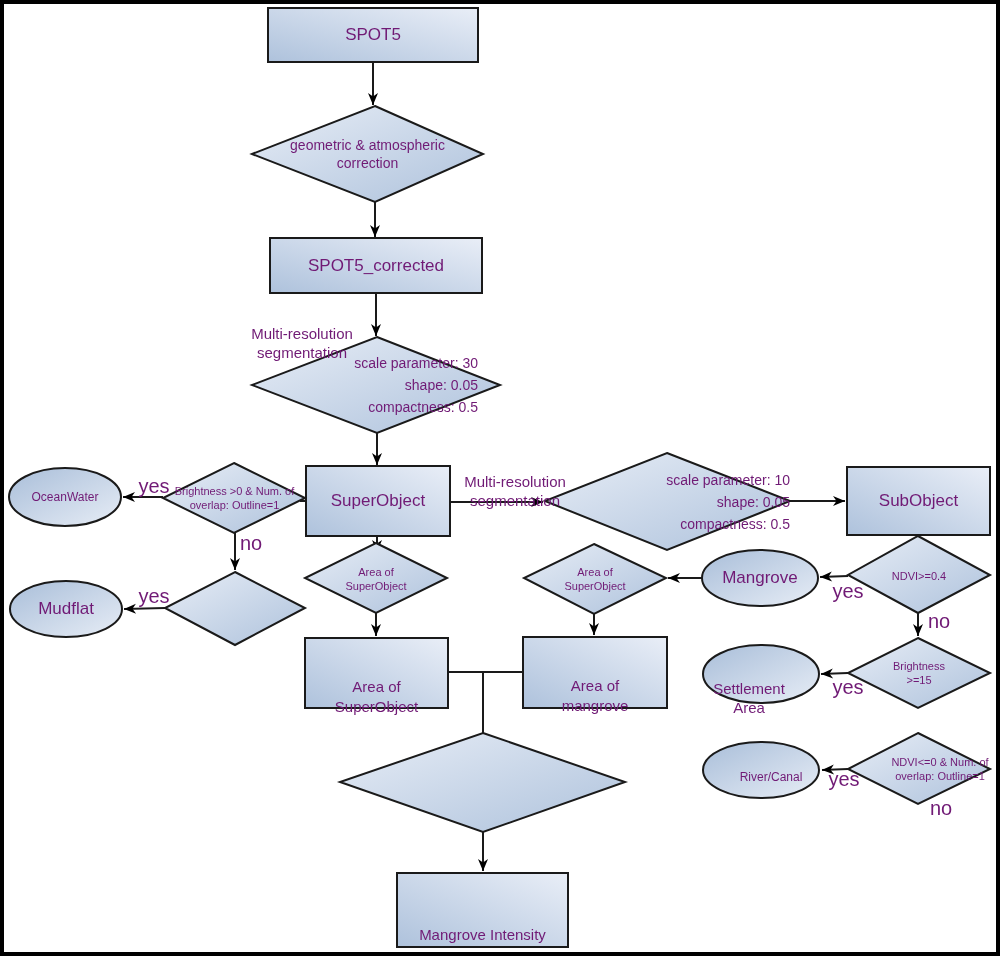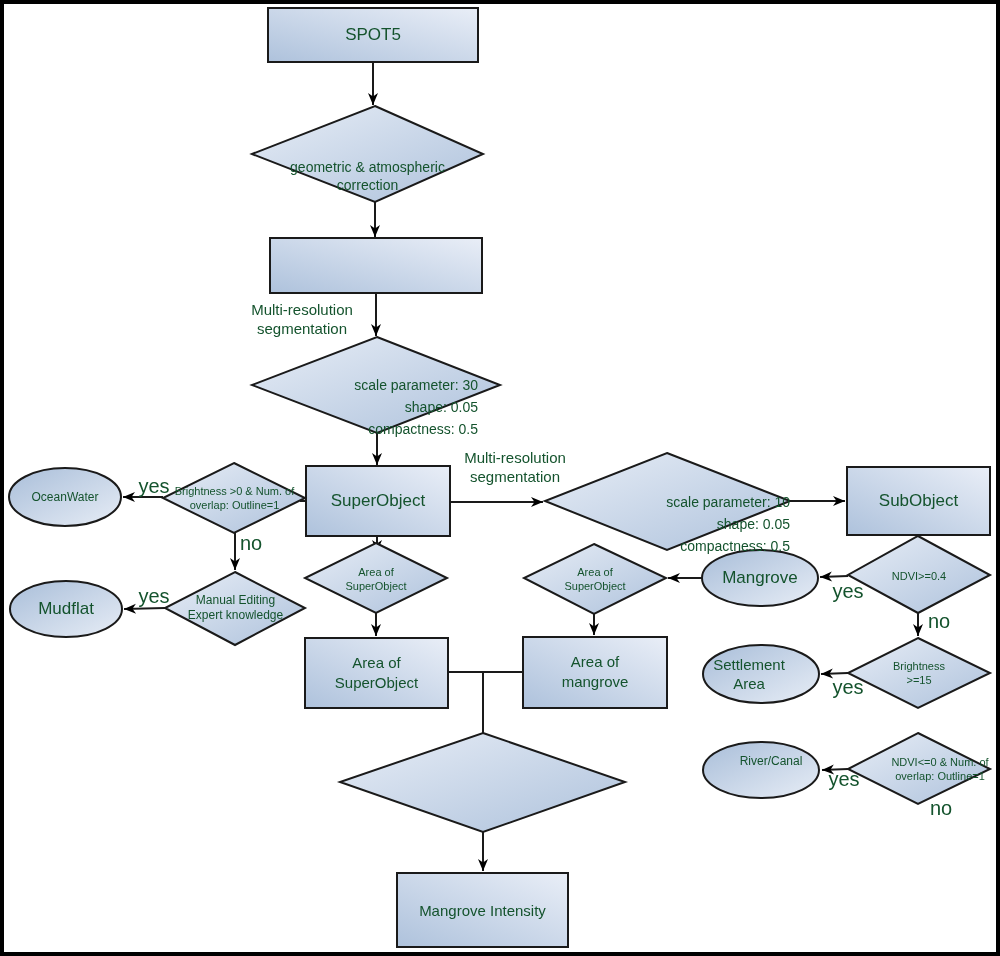--- a/index.html
+++ b/index.html
@@ -16,27 +16,27 @@
     border:4px solid #000;
     pointer-events:none;
     z-index:5;
   }
   svg.layer{position:absolute;left:0;top:0;z-index:1;}
   .lbl{
     position:absolute;
     z-index:2;
     text-align:center;
     white-space:pre-line;
-    color:#14532d;
+    color:#701a75;
   }
   .al{text-align:right;}
   .fs17{font-size:17px;line-height:20px;}
   .fs16{font-size:12px;line-height:19px;}
-  .fs15{font-size:15px;line-height:19px;}
-  .fs14{font-size:14px;line-height:18px;margin-top:22px;}
+  .fs15{font-size:15px;line-height:19px;margin-top:24px;}
+  .fs14{font-size:14px;line-height:18px;}
   .lh20{line-height:20px;}
   .lh22{line-height:22px;}
   .fs12{font-size:12px;line-height:15px;}
   .fs11{font-size:11px;line-height:14px;}
   .edgelbl{font-size:20px;line-height:16px;}
 </style>
 </head>
 <body>
 
 <div class="canvas">
@@ -109,53 +109,52 @@
       <polygon points="918,733 990,769 918,804 848,769" fill="url(#gDia)"></polygon>
       <ellipse cx="761" cy="770" rx="58" ry="28" fill="url(#gEll)"></ellipse>
       <polygon points="483,733 625,782 483,832 340,782" fill="url(#gDia)"></polygon>
       <rect x="397" y="873" width="171" height="74" fill="url(#gRect)"></rect>
     </g>
   </svg>
 
   <div class="lbl fs17" style="left:268px;top:25px;width:210px">SPOT5</div>
   <div class="lbl fs14" style="left:252px;top:136px;width:231px">geometric &amp; atmospheric
 correction</div>
+  <div class="lbl fs17" style="left:270px;top:256px;width:212px">SPOT5_corrected</div>
   <div class="lbl fs15" style="left:236px;top:300px;width:132px">Multi-resolution
 segmentation</div>
   <div class="lbl fs14 lh22 al" style="left:298px;top:352px;width:180px">scale parameter: 30
 shape: 0.05
 compactness: 0.5</div>
   <div class="lbl fs17" style="left:306px;top:491px;width:144px">SuperObject</div>
   <div class="lbl fs15" style="left:450px;top:448px;width:130px">Multi-resolution
 segmentation</div>
   <div class="lbl fs14 lh22 al" style="left:600px;top:469px;width:190px">scale parameter: 10
 shape: 0.05
 compactness: 0.5</div>
   <div class="lbl fs17" style="left:847px;top:491px;width:143px">SubObject</div>
   <div class="lbl fs11" style="left:166px;top:484px;width:137px">Brightness &gt;0 &amp; Num. of
 overlap: Outline=1</div>
   <div class="lbl fs16" style="left:9px;top:488px;width:112px">OceanWater</div>
-  <div class="lbl fs12" style="left:167px;top:593px;width:137px">Manual Editing
-Expert knowledge</div>
   <div class="lbl fs17" style="left:10px;top:599px;width:112px">Mudflat</div>
   <div class="lbl fs11" style="left:306px;top:565px;width:140px">Area of
 SuperObject</div>
   <div class="lbl fs15 lh20" style="left:305px;top:653px;width:143px">Area of
 SuperObject</div>
   <div class="lbl fs11" style="left:525px;top:565px;width:140px">Area of
 SuperObject</div>
   <div class="lbl fs15 lh20" style="left:523px;top:652px;width:144px">Area of
 mangrove</div>
   <div class="lbl fs11" style="left:849px;top:569px;width:140px">NDVI&gt;=0.4</div>
   <div class="lbl fs17" style="left:702px;top:568px;width:116px">Mangrove</div>
   <div class="lbl fs11" style="left:849px;top:659px;width:140px">Brightness
 &gt;=15</div>
   <div class="lbl fs15" style="left:703px;top:655px;width:92px">Settlement
 Area</div>
-  <div class="lbl fs16" style="left:703px;top:752px;width:136px">River/Canal</div>
+  <div class="lbl fs16" style="left:703px;top:768px;width:136px">River/Canal</div>
   <div class="lbl fs11" style="left:870px;top:755px;width:140px">NDVI&lt;=0 &amp; Num. of
 overlap: Outline=1</div>
   <div class="lbl fs15" style="left:397px;top:901px;width:171px">Mangrove Intensity</div>
 
   <div class="lbl edgelbl" style="left:136px;top:478px;width:36px">yes</div>
   <div class="lbl edgelbl" style="left:239px;top:535px;width:24px">no</div>
   <div class="lbl edgelbl" style="left:136px;top:588px;width:36px">yes</div>
   <div class="lbl edgelbl" style="left:830px;top:583px;width:36px">yes</div>
   <div class="lbl edgelbl" style="left:924px;top:613px;width:30px">no</div>
   <div class="lbl edgelbl" style="left:830px;top:679px;width:36px">yes</div>

